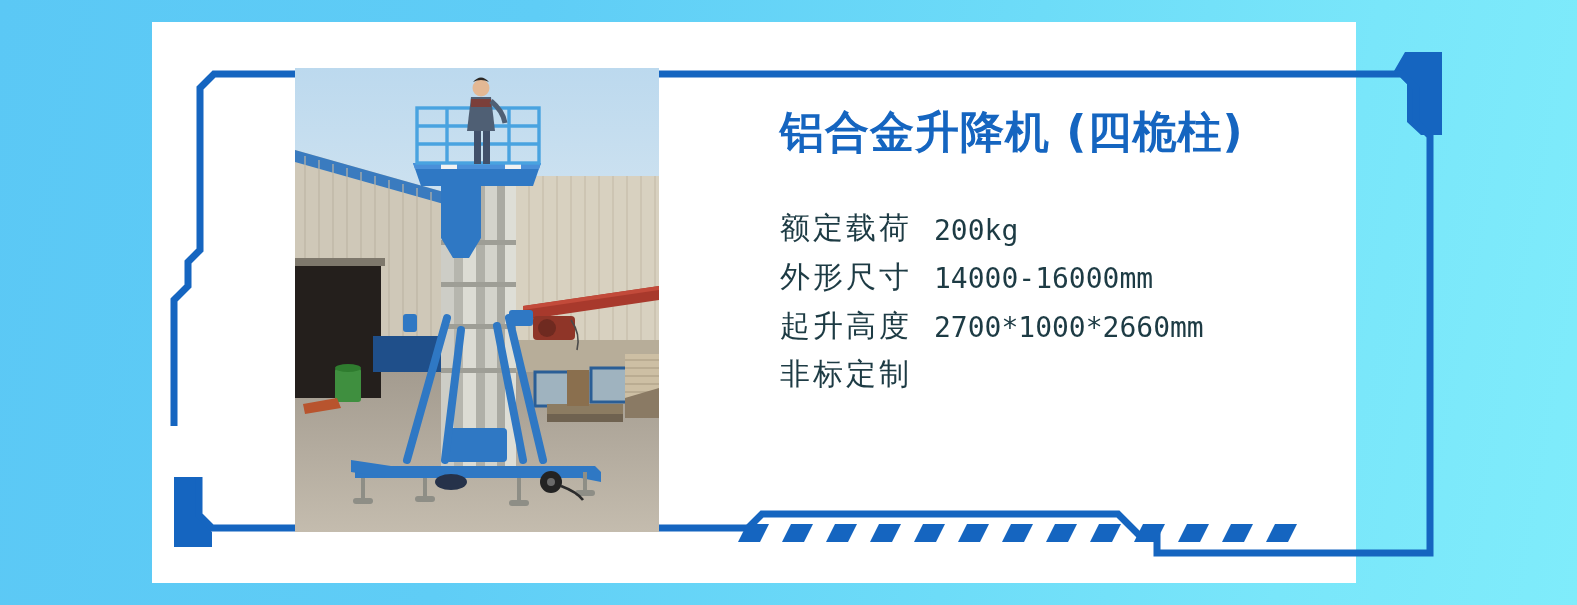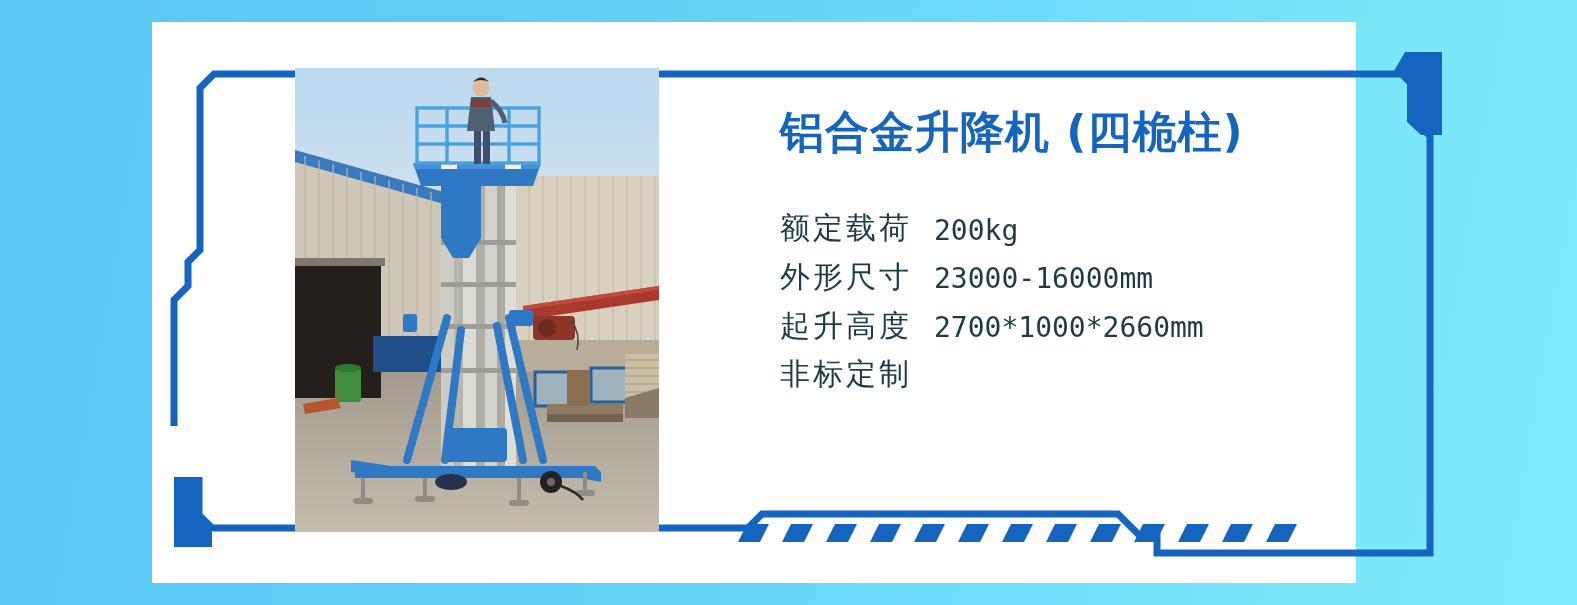--- a/index.html
+++ b/index.html
@@ -276,21 +276,21 @@
 
     <div id="specs">
 
       <div class="spec-row">
         <span class="spec-label">额定载荷</span>
         <span class="spec-value">200kg</span>
       </div>
 
       <div class="spec-row">
         <span class="spec-label">外形尺寸</span>
-        <span class="spec-value">23000-16000mm</span>
+        <span class="spec-value">14000-16000mm</span>
       </div>
 
 
       <div class="spec-row">
         <span class="spec-label">起升高度</span>
         <span class="spec-value">2700*1000*2660mm</span>
       </div>
 
       <div class="spec-row single">
         <span class="spec-label">非标定制</span>

